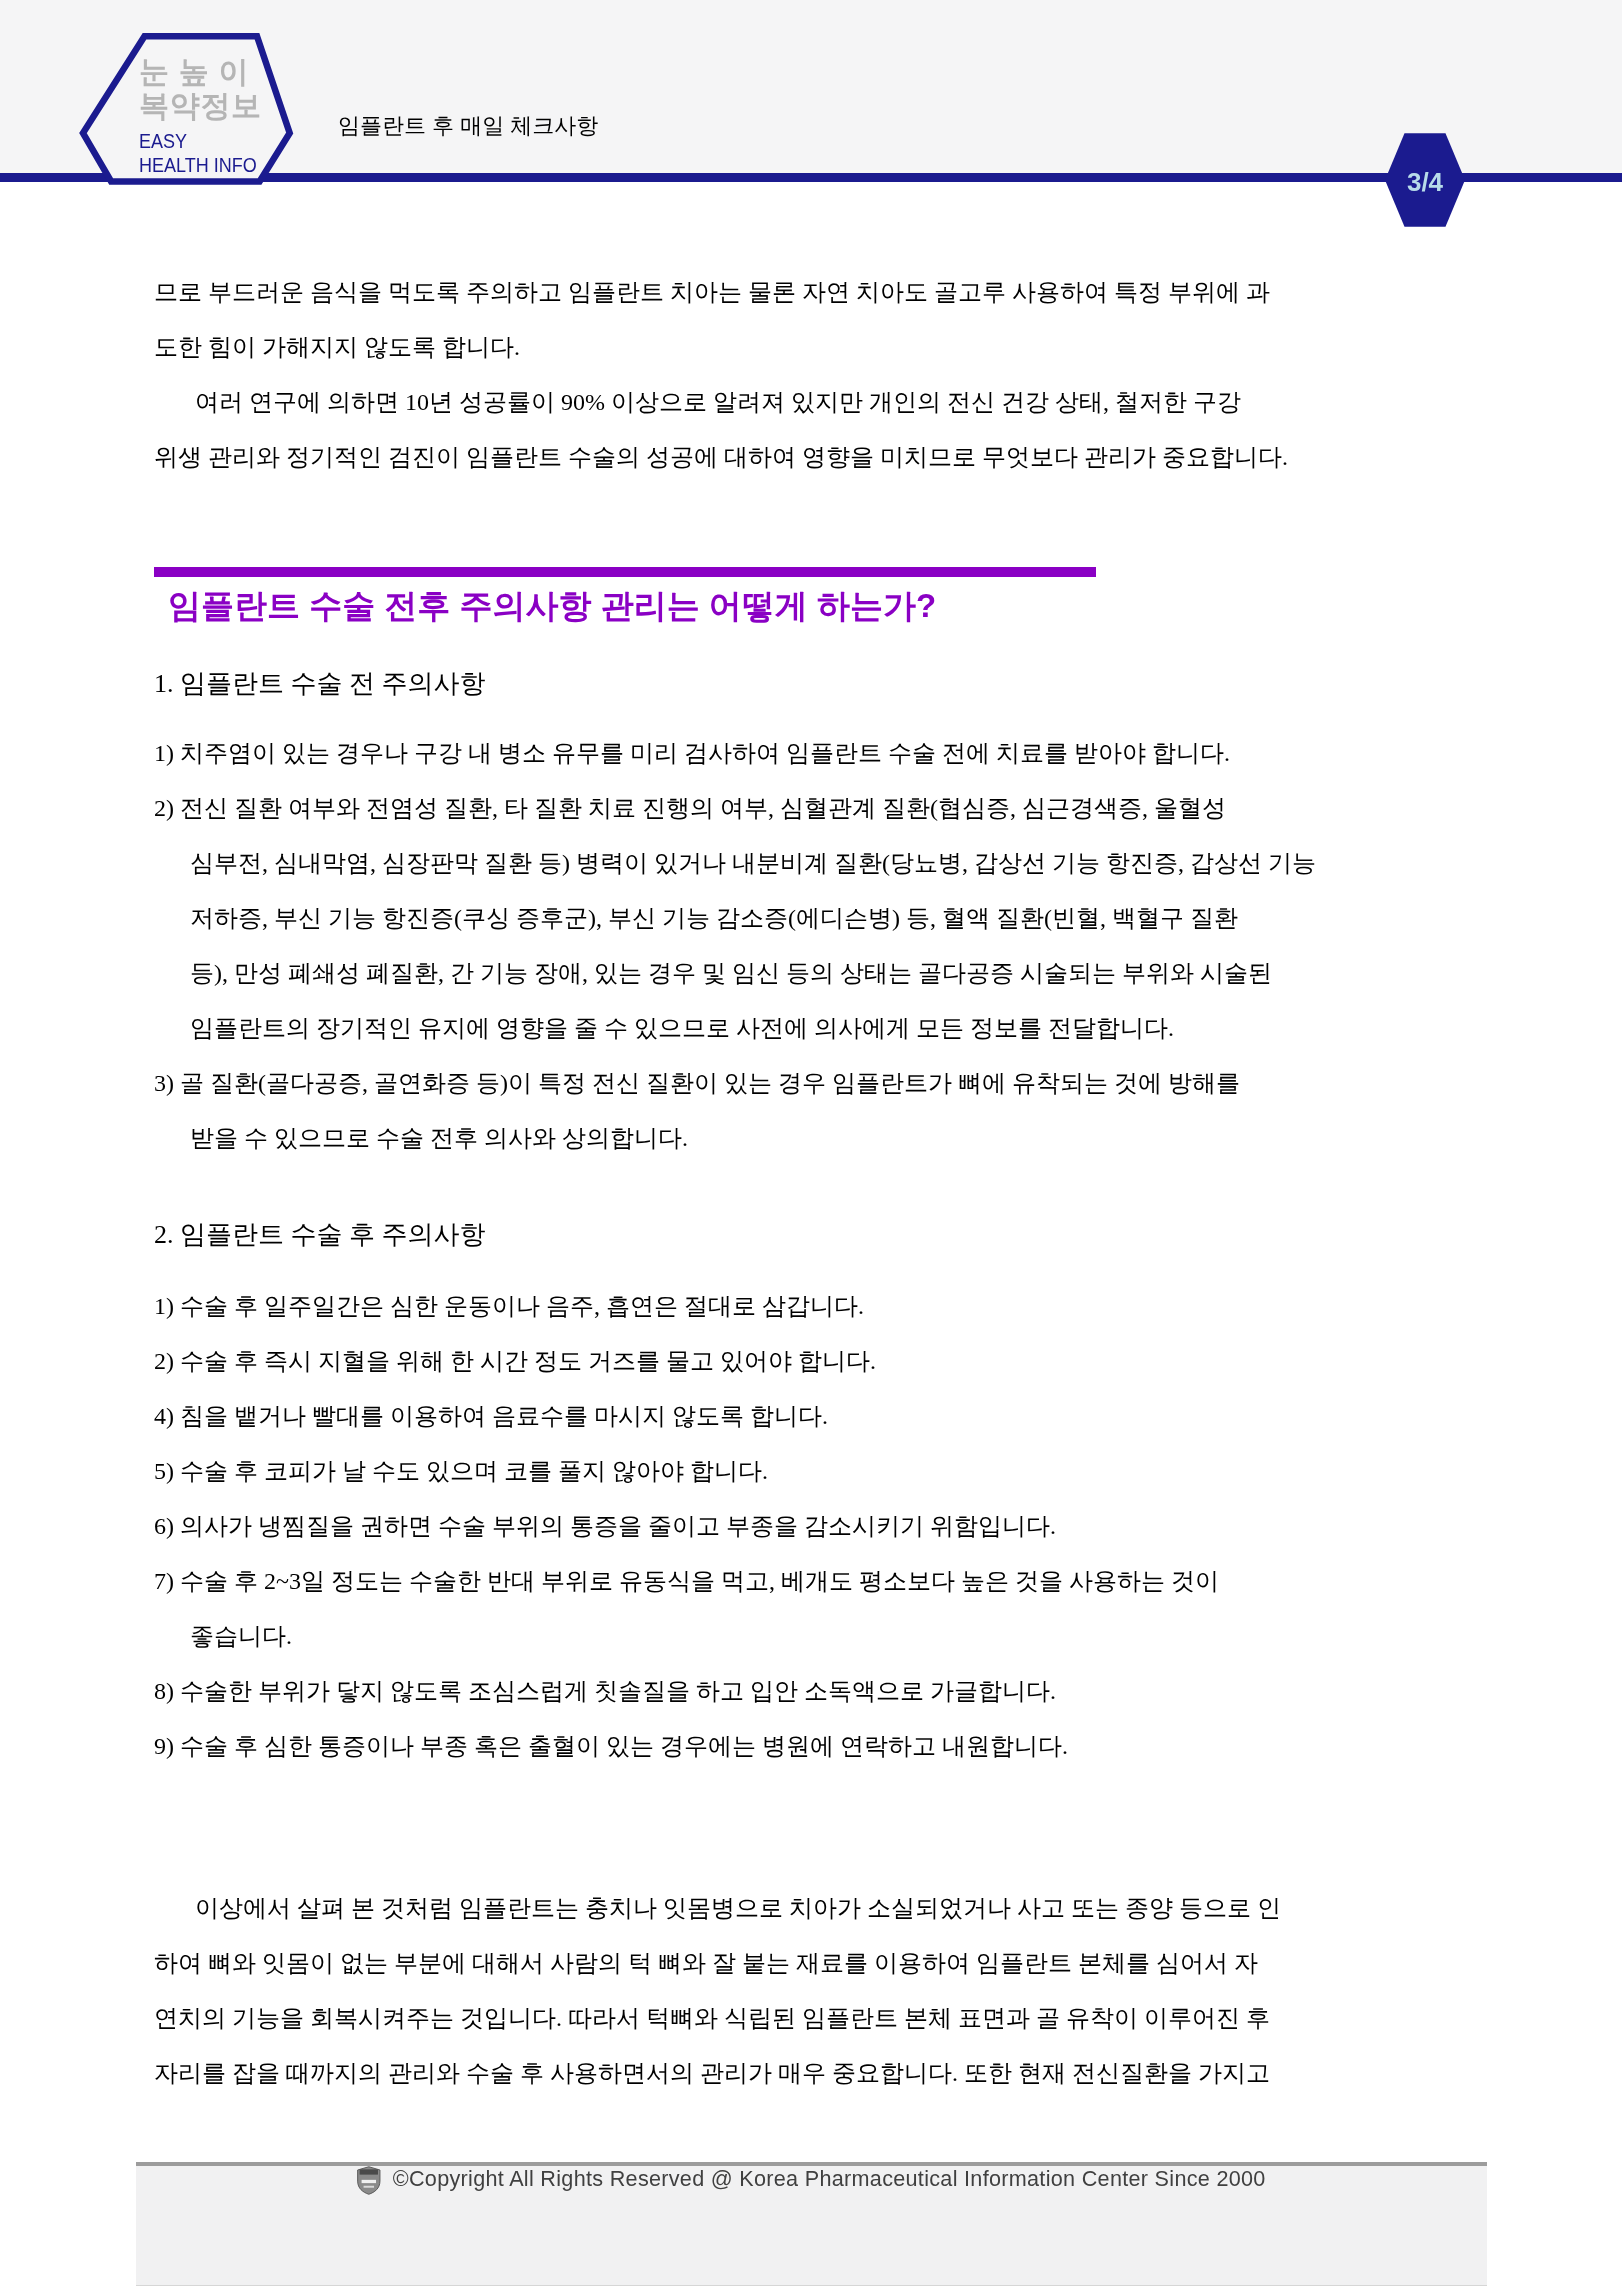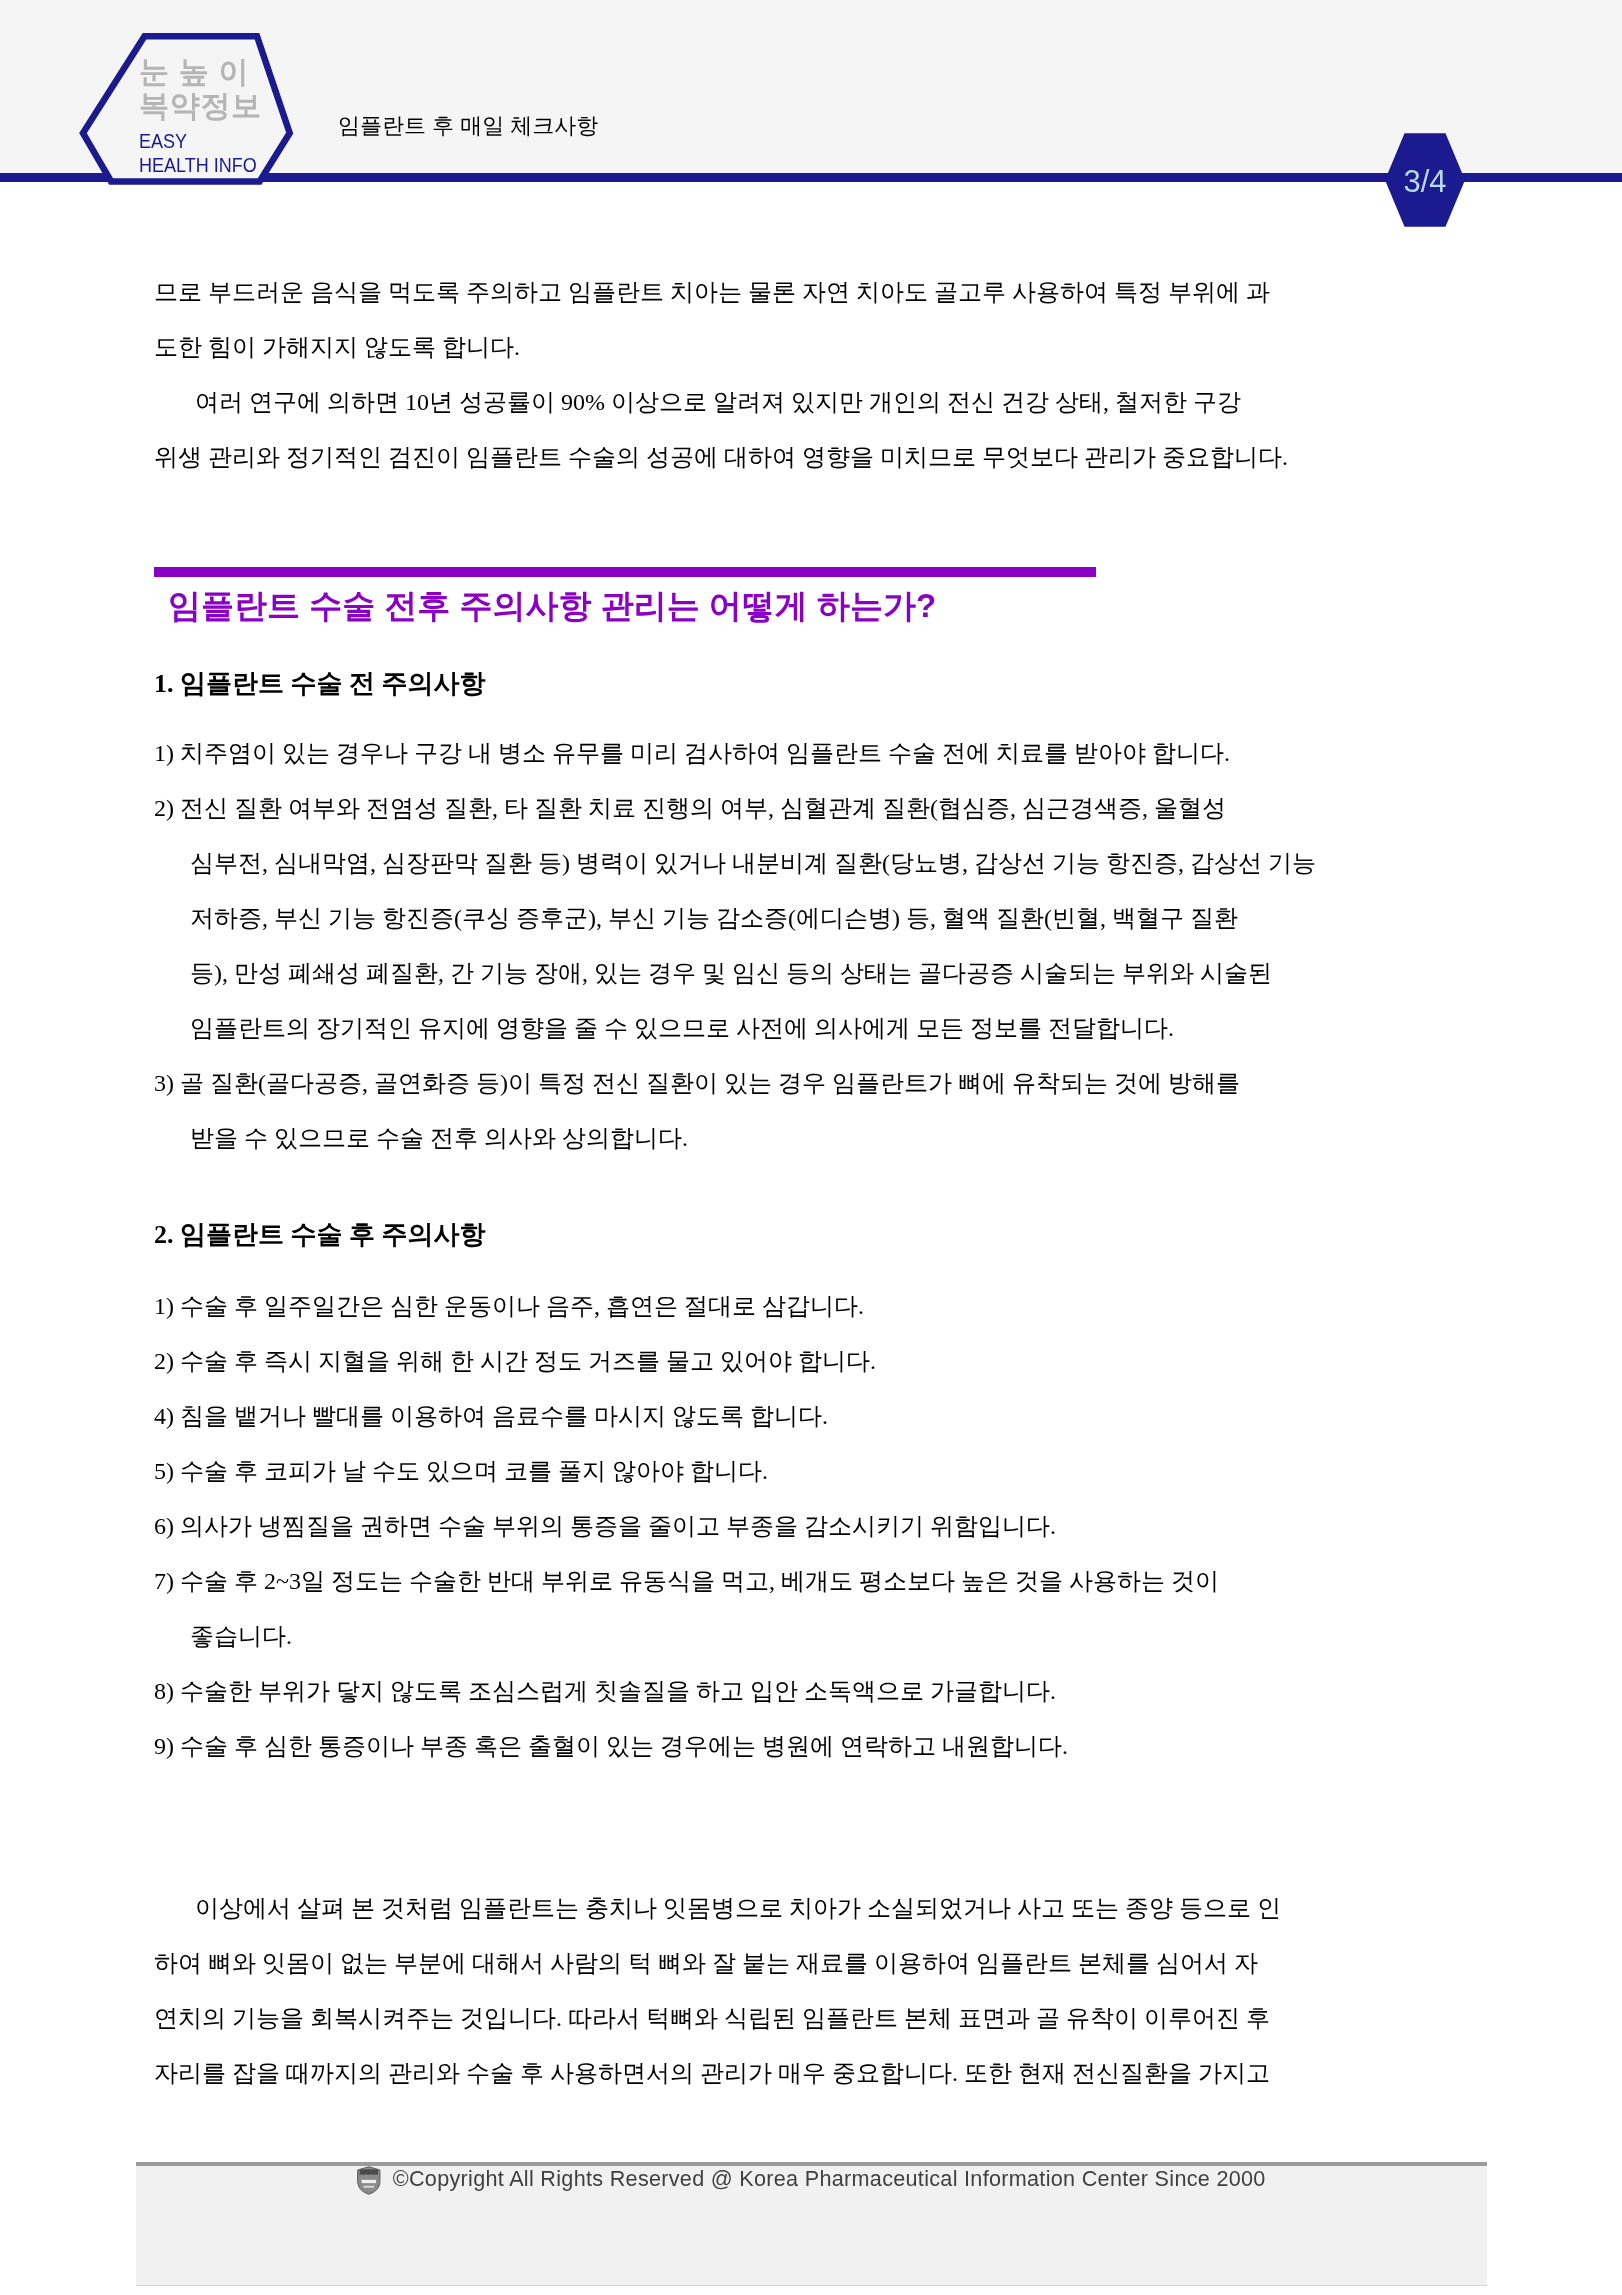--- a/index.html
+++ b/index.html
@@ -14,30 +14,30 @@
   .logo-hex{position:absolute;left:83px;top:36px;width:208px;height:147px;}
   .logo-hex svg{position:absolute;left:0;top:0;overflow:visible;}
   .logo-text{position:absolute;left:56px;top:19px;}
   .logo-kr{font-family:"Liberation Sans","DejaVu Sans",sans-serif;font-weight:bold;font-size:30px;line-height:34px;color:var(--logo-gray,#b5b5b5);letter-spacing:0.7px;white-space:nowrap;}
   .logo-en{font-family:"Liberation Sans","DejaVu Sans",sans-serif;font-size:20px;line-height:24px;color:var(--navy,#1b1b8f);white-space:nowrap;transform:scaleX(.9);transform-origin:left;}
   .logo-en.first{margin-top:5.9px;}
   .doc-title{position:absolute;left:338px;top:110px;font-family:"Liberation Sans","DejaVu Sans",sans-serif;font-weight:normal;font-size:22px;line-height:31px;color:#000;white-space:nowrap;}
   .page-badge{position:absolute;left:1385px;top:133px;width:80px;height:94px;}
   .page-badge svg{position:absolute;left:0;top:0;}
   .page-badge .num{position:absolute;left:0;top:0;width:80px;height:98px;display:flex;align-items:center;justify-content:center;
-    font-family:"Liberation Sans","DejaVu Sans",sans-serif;font-weight:normal;font-size:31px;color:var(--badge-text,#b7dbe9);}
+    font-family:"Liberation Sans","DejaVu Sans",sans-serif;font-weight:bold;font-size:26px;color:var(--badge-text,#b7dbe9);}
   
   .block{position:absolute;left:154px;width:1317px;font-size:24px;}
   .tline{height:55px;line-height:55px;white-space:nowrap;}
   .hang .tline{padding-left:36px;}
   .hang .tline:first-child{padding-left:0;}
   .indent .tline:first-child{text-indent:41px;}
   .purple-bar{position:absolute;left:154px;top:567px;width:942px;height:9.8px;background:var(--purple,#8a00c4);}
   .main-heading{position:absolute;left:168px;top:585px;font-family:"Liberation Sans","DejaVu Sans",sans-serif;font-weight:bold;font-size:33px;line-height:41px;color:var(--purple,#8a00c4);white-space:nowrap;}
-  .sec-title{position:absolute;left:154px;font-weight:bold;font-size:26px;line-height:55px;white-space:nowrap;text-align:right;}
+  .sec-title{position:absolute;left:154px;font-weight:normal;font-size:26px;line-height:55px;white-space:nowrap;text-align:right;}
   
   .footer{position:absolute;left:136px;top:2162px;width:1351px;height:124px;background:var(--footer-bg,#f1f1f2);
     border-top:4.6px solid var(--footer-border,#9c9c9c);border-bottom:1.3px solid #d6d6d6;box-sizing:border-box;
     display:flex;align-items:flex-start;justify-content:center;gap:11.8px;}
   .footer-text{font-family:"Liberation Sans","DejaVu Sans",sans-serif;font-size:21.6px;color:var(--footer-text,#404040);letter-spacing:0.3px;white-space:nowrap;}
   .shield{width:23.6px;height:29px;}
 </style>
 </head>
 <body>
 

